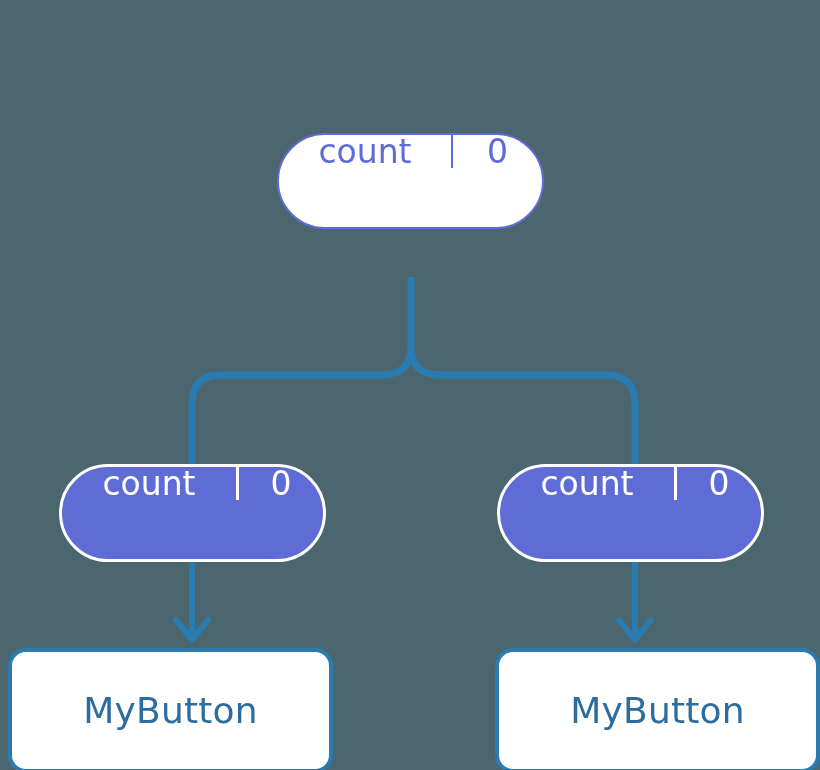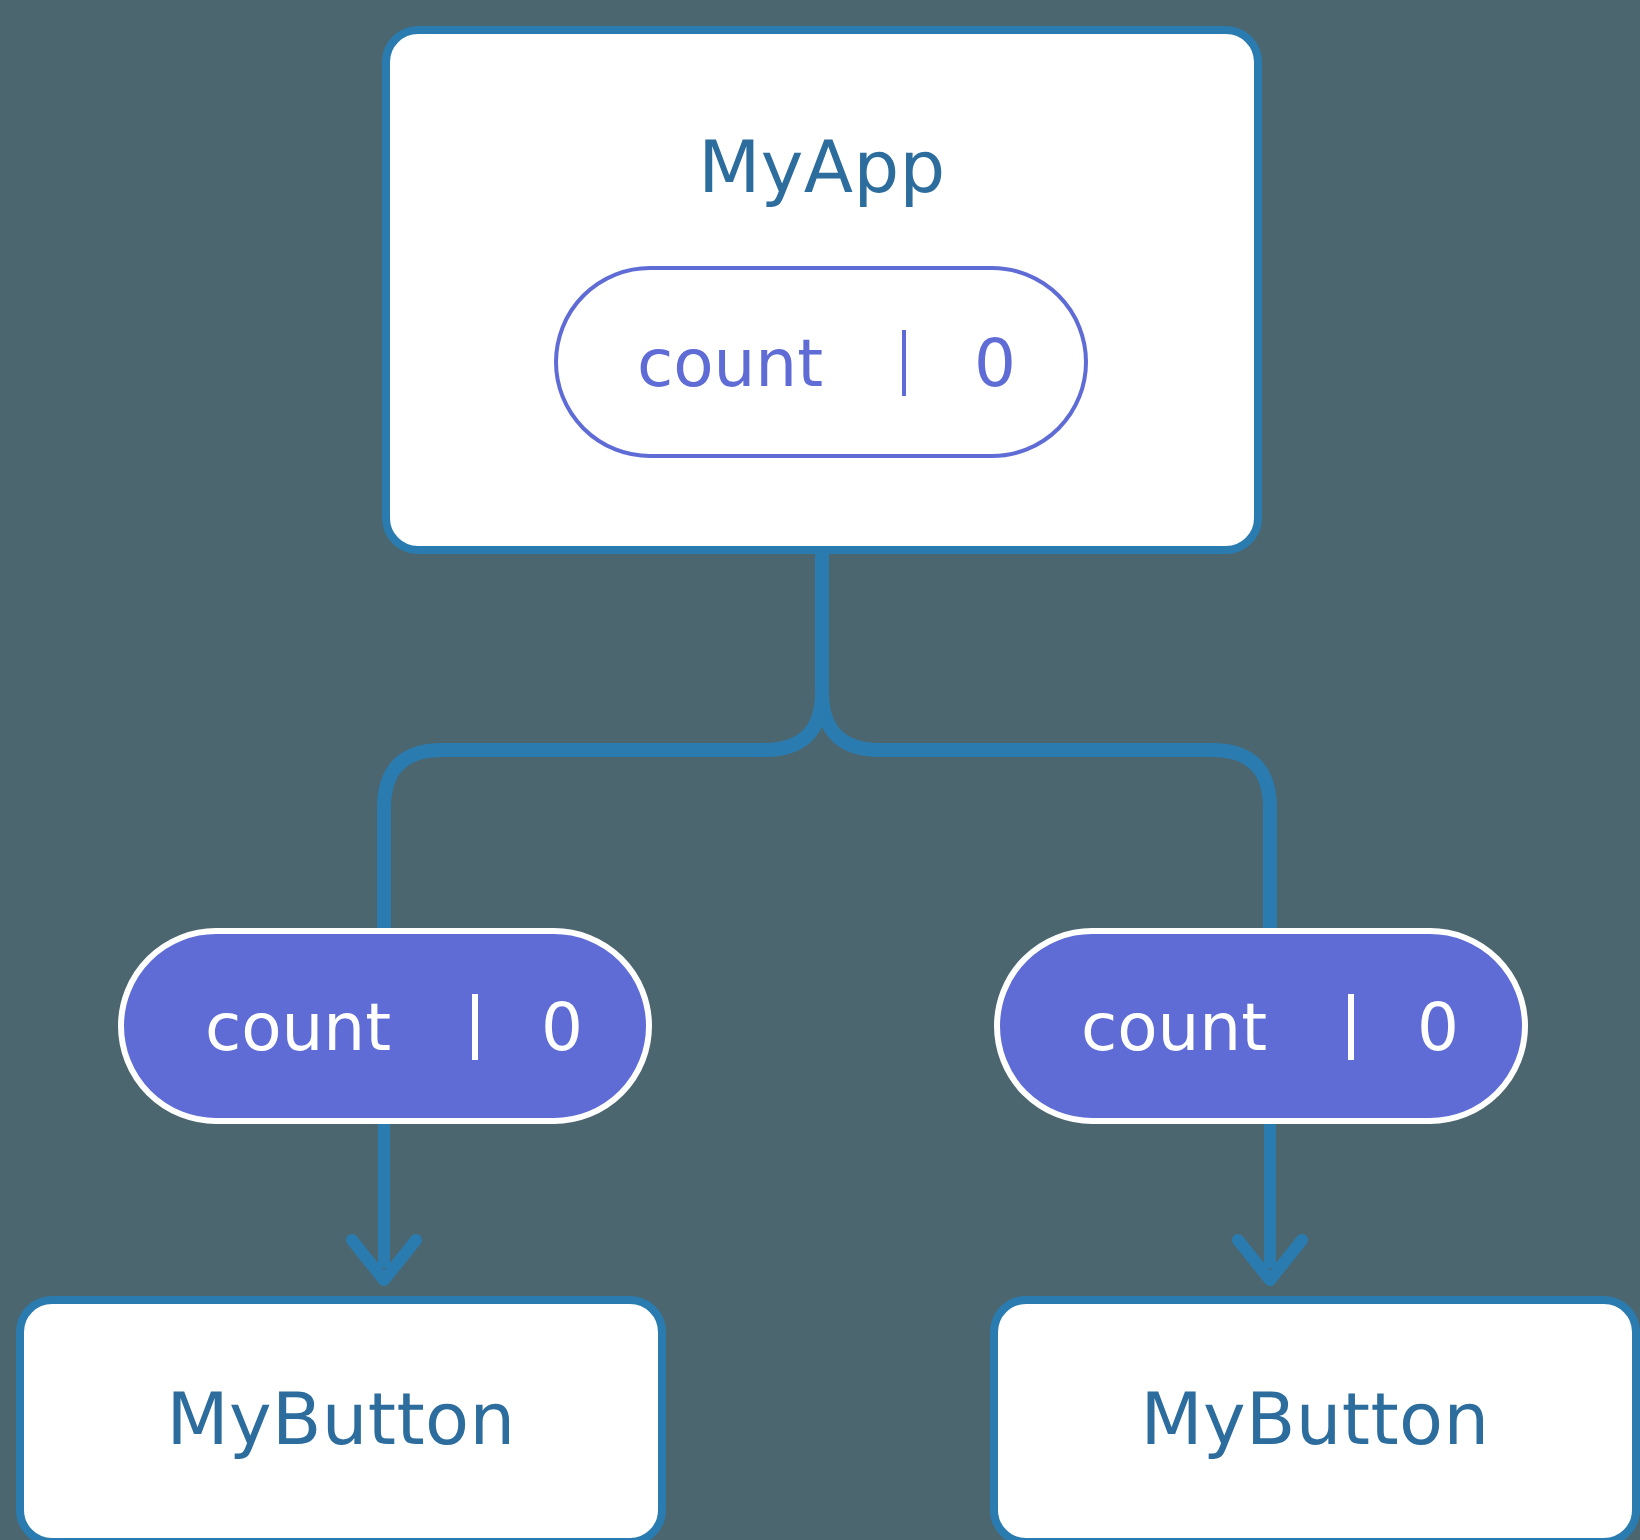--- a/index.html
+++ b/index.html
@@ -68,21 +68,21 @@
     border-bottom-left-radius: 18px;
     border-bottom-right-radius: 18px;
   }
   #card-mybutton-left  { left: 8px;   top: 648px; }
   #card-mybutton-right { left: 495px; top: 648px; }
 
   
   .pill {
     position: absolute;
     display: flex;
-    align-items: center;
+    align-items: flex-start;
     box-sizing: border-box;
     border-radius: 999px;
     overflow: hidden;
     z-index: 3;
   }
   .pill-key, .pill-val {
     display: flex;
     align-items: center;
     justify-content: center;
     font-size: 33px;
@@ -151,23 +151,20 @@
     <path d="M 411 346 Q 411 375 440 375 L 606 375 Q 635 375 635 404 L 635 466" fill="none" stroke="#2a7cb0" stroke-width="7" fill-rule="nonzero" stroke-linecap="butt" stroke-linejoin="round"></path>
     <path d="M 411 346 Q 411 375 382 375 L 221 375 Q 192 375 192 404 L 192 466" fill="none" stroke="#2a7cb0" stroke-width="7" stroke-linecap="butt" stroke-linejoin="round"></path>
 
     <path d="M 192 562 L 192 634" fill="none" stroke="#2a7cb0" stroke-width="6"></path>
     <path d="M 176 620 L 192 640 L 208 620" fill="none" stroke="#2a7cb0" stroke-width="6" stroke-linecap="round" stroke-linejoin="round"></path>
 
     <path d="M 635 562 L 635 634" fill="none" stroke="#2a7cb0" stroke-width="6"></path>
     <path d="M 619 620 L 635 640 L 651 620" fill="none" stroke="#2a7cb0" stroke-width="6" stroke-linecap="round" stroke-linejoin="round"></path>
   </svg>
 
-  <div class="card" id="card-myapp">
-    <div class="card-title">MyApp</div>
-  </div>
 
   <div class="pill pill-outline" id="pill-myapp-state">
     <div class="pill-key">count</div>
     <div class="pill-val">0</div>
   </div>
 
   <div class="pill pill-filled" id="pill-props-left">
     <div class="pill-key">count</div>
     <div class="pill-val">0</div>
   </div>

